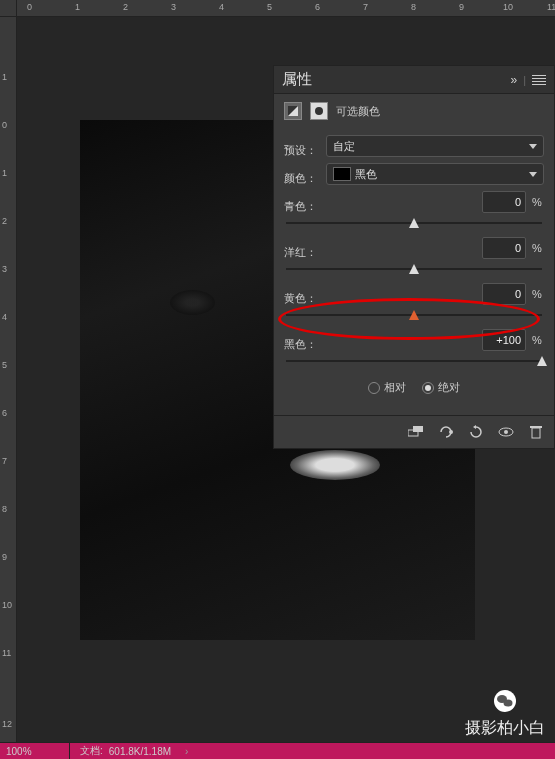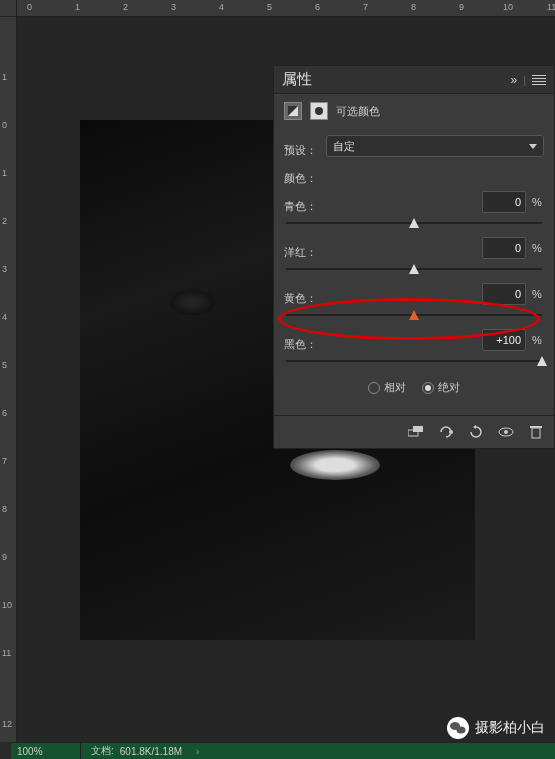--- a/index.html
+++ b/index.html
@@ -119,31 +119,31 @@
     border-top: 1px solid #222;
     display: flex; justify-content: flex-end; gap: 14px;
     padding: 8px 10px; align-items: center;
   }
   .footer-icon { width: 16px; height: 16px; color: #ccc; display:flex; align-items:center; justify-content:center; }
   .red-ellipse {
     position: absolute; border: 3px solid #e10000;
     border-radius: 50%; pointer-events: none;
   }
   .status-bar {
-    position: absolute; bottom: 0; left: 11px; right: 0; height: 17px;
-    background: #14532d; border-top: 1px solid #222;
+    position: absolute; bottom: 0; left: 0; right: 0; height: 17px;
+    background: #be185d; border-top: 1px solid #222;
     display: flex; align-items: center; font-size: 10px; color: #ccc;
   }
   .zoom-box { width: 70px; padding-left: 6px; border-right: 1px solid #222; height:100%; display:flex; align-items:center;}
   .doc-info { padding-left: 10px; display:flex; align-items:center; gap:6px;}
   .doc-info::after { content:"›"; margin-left:8px; color:#999;}
   .watermark {
     position: absolute; right: 10px; bottom: 20px;
     display: flex; align-items: center; gap: 6px;
-    color: #eee; font-size: 14px;
+    color: #eee; font-size: 16px; flex-direction: column;
   }
   .wechat-icon {
     width: 22px; height: 22px; background:#fff; border-radius:50%;
     display:flex; align-items:center; justify-content:center;
     color:#333; font-size:14px;
   }
   .collapse-icon { font-size:12px; color:#ccc; cursor:pointer; }
   .menu-lines { width:14px; display:flex; flex-direction:column; gap:2px;}
   .menu-lines span { height:1px; background:#ccc;}
 </style>
@@ -223,20 +223,24 @@
 
     <div class="row">
       <span class="label">预设：</span>
       <div class="select">
         <span>自定</span>
       </div>
     </div>
 
     <div class="row">
       <span class="label">颜色：</span>
+      <div class="select">
+        <span class="color-swatch"></span>
+        <span>黑色</span>
+      </div>
     </div>
 
     <div class="row">
       <span class="label" style="width:auto;flex:1">青色：</span>
       <input class="num-input" value="0" style="">
       <span class="pct">%</span>
     </div>
     <div class="slider-wrap">
         <div class="slider-track">
       <div class="slider-line"></div>

